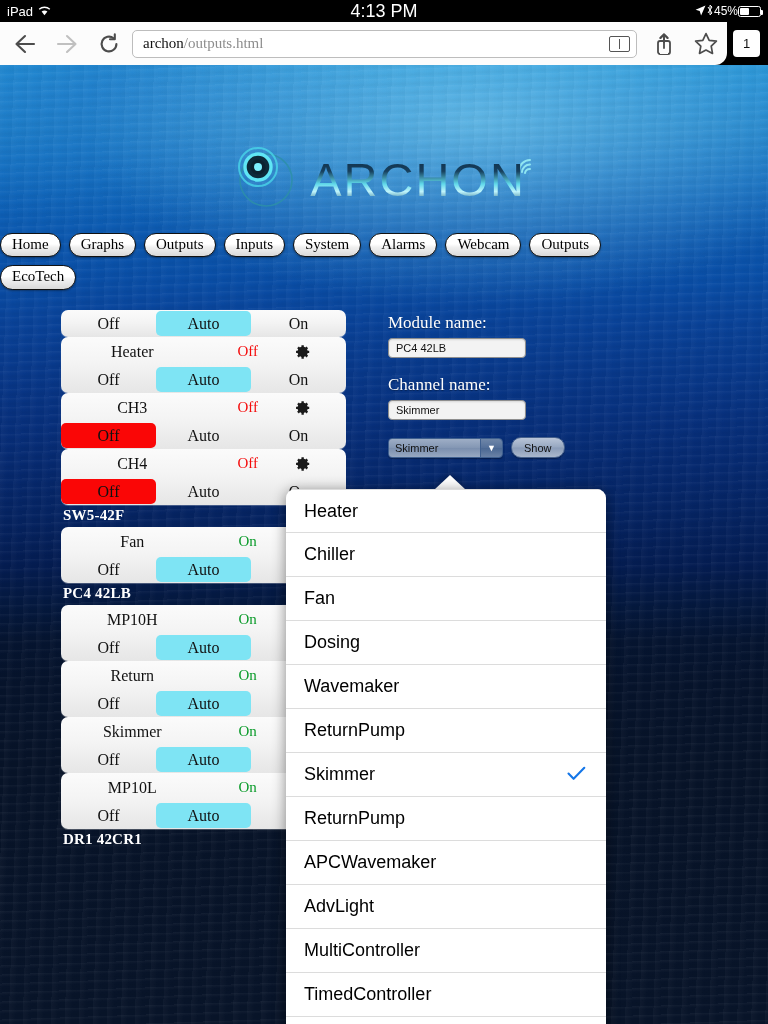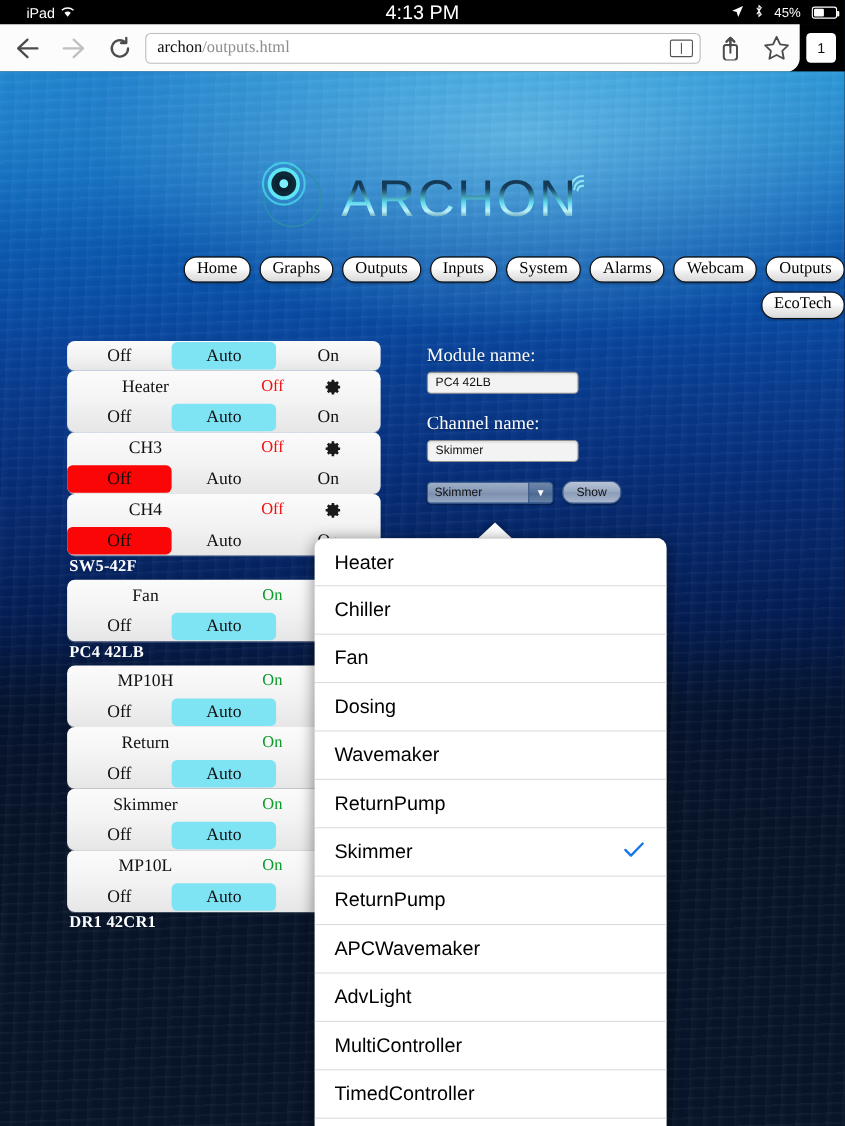--- a/index.html
+++ b/index.html
@@ -13,28 +13,28 @@
   
   .status-bar {
     height: 22px; width: 768px;
     background: #000;
     color: #fff;
     display: flex; align-items: center;
     font-family: "Liberation Sans", sans-serif;
     font-size: 13px;
     position: relative;
   }
-  .sb-left { display: flex; align-items: center; gap: 5px; padding-left: 24px; }
+  .sb-left { display: flex; align-items: center; gap: 5px; padding-left: 7px; }
   .sb-center {
     position: absolute; left: 0; right: 0; text-align: center;
     font-size: 18px; font-weight: normal;
   }
   .sb-right {
     position: absolute; right: 7px; top: 0; height: 22px;
-    display: flex; align-items: center; gap: 10px;
+    display: flex; align-items: center; gap: 0;
   }
   .wifi-glyph { font-size: 12px; line-height: 1; }
   .batt-pct { font-size: 12px; }
   .batt-shell {
     width: 23px; height: 11px; border: 1px solid #fff; border-radius: 2.5px;
     position: relative; display: inline-block;
   }
   .batt-shell::after {
     content: ""; position: absolute; right: -3px; top: 3px;
     width: 2px; height: 5px; background: #fff; border-radius: 0 1px 1px 0;
@@ -138,21 +138,21 @@
     position: relative;
   }
   .logo-text::after {
     content: ""; position: absolute; right: -4px; top: 2px;
     width: 22px; height: 20px;
   }
 
   
   .nav-rows { position: absolute; left: 0; right: 0; top: 168px; }
   .nav-row {
-    display: flex; justify-content: flex-end; align-items: center;
+    display: flex; justify-content: flex-start; align-items: center;
     gap: 8px; margin-bottom: 8px;
   }
   .pill {
     background: linear-gradient(to bottom, #ffffff 0%, #ffffff 45%, #f0f0f0 60%, #d9d9d9 100%);
     border: 1.5px solid #111;
     border-radius: 14px;
     padding: 2px 11px 3px 11px;
     font-family: "Liberation Serif", serif;
     font-size: 15px; color: #000;
     line-height: 1.15;

